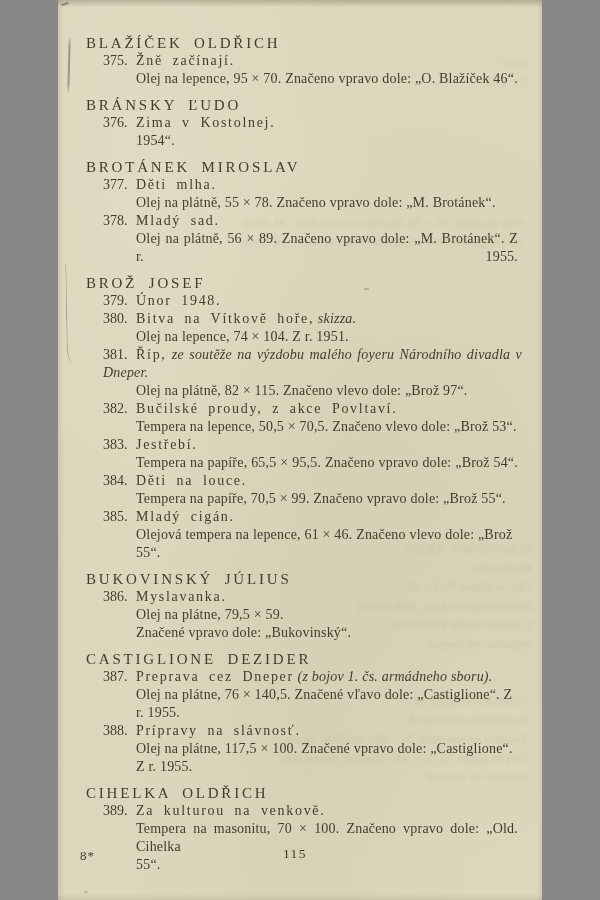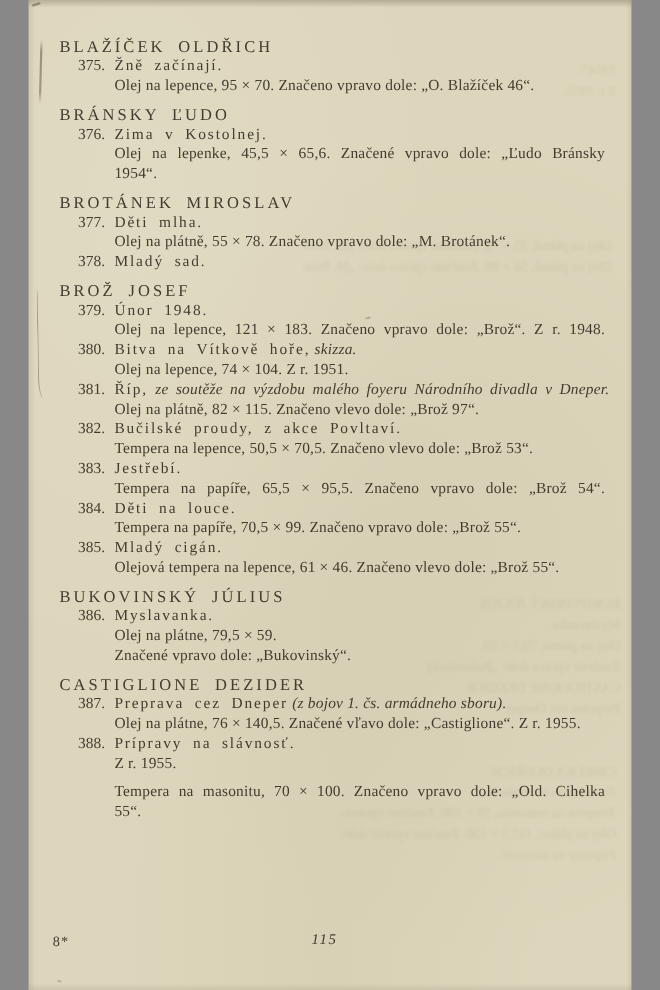--- a/index.html
+++ b/index.html
@@ -1,18 +1,18 @@
 <!DOCTYPE html>
 <html><head>
 <meta charset="utf-8">
 <style>
   html,body { margin:0; padding:0; background:#888; }
   .page {
     position: relative;
-    width: 548px;
+    width: 484px;
     height: 900px;
     margin: 0 auto;
     overflow: hidden;
     background-color: #ddd6bc;
     background-image:
       radial-gradient(ellipse at 18% 20%, rgba(255,255,250,0.10), transparent 45%),
       radial-gradient(ellipse at 75% 55%, rgba(125,115,82,0.06), transparent 55%),
       radial-gradient(ellipse at 50% 95%, rgba(125,115,82,0.05), transparent 50%),
       linear-gradient(to bottom, rgba(110,102,78,0.38), rgba(110,102,78,0) 7px),
       linear-gradient(to top, rgba(110,102,78,0.14), rgba(110,102,78,0) 6px),
@@ -49,21 +49,21 @@
     letter-spacing: 0.2px;
     font-family: Liberation Serif, serif;
   }
   .j { text-align: justify; text-align-last: justify; text-justify: inter-word; }
   .footer-sig {
     position:absolute; left:22px; top:848px;
     font-size: 13px; letter-spacing: 1px;
   }
   .footer-page {
     position:absolute; left:0; right:10px; top:846px;
-    text-align:center; font-style:italic;
+    text-align:center; 
     font-size: 13.5px; letter-spacing: 1.5px;
   }
   
   .ghost {
     position:absolute;
     transform: scaleX(-1);
     filter: blur(1.6px);
     opacity: 0.12;
     color: #5f6b4a;
     font-size: 12.5px;
@@ -130,35 +130,34 @@
 
     <div class="section">
       <div class="artist">BLAŽÍČEK OLDŘICH</div>
       <div class="el"><span class="num">375.</span><span class="t-spaced">Žně začínají.</span><span class="t-plain"></span></div>
       <div class="dt">Olej na lepence, 95 × 70. Značeno vpravo dole: „O. Blažíček 46“.</div>
     </div>
 
     <div class="section">
       <div class="artist">BRÁNSKY ĽUDO</div>
       <div class="el"><span class="num">376.</span><span class="t-spaced">Zima v Kostolnej.</span><span class="t-plain"></span></div>
-      <div class="dt j">Olej na lepenke, 45,5 × 65,6. Značené vpravo dole: „Ľudo Bránsky</div>
       <div class="dt">1954“.</div>
     </div>
 
     <div class="section">
       <div class="artist">BROTÁNEK MIROSLAV</div>
       <div class="el"><span class="num">377.</span><span class="t-spaced">Děti mlha.</span><span class="t-plain"></span></div>
       <div class="dt">Olej na plátně, 55 × 78. Značeno vpravo dole: „M. Brotánek“.</div>
       <div class="el"><span class="num">378.</span><span class="t-spaced">Mladý sad.</span><span class="t-plain"></span></div>
+      <div class="dt j">Olej na plátně, 56 × 89. Značeno vpravo dole: „M. Brotánek“. Z r. 1955.</div>
     </div>
 
     <div class="section">
       <div class="artist">BROŽ JOSEF</div>
       <div class="el"><span class="num">379.</span><span class="t-spaced">Únor 1948.</span><span class="t-plain"></span></div>
-      <div class="dt j">Olej na lepence, 121 × 183. Značeno vpravo dole: „Brož“. Z r. 1948.</div>
       <div class="el"><span class="num">380.</span><span class="t-spaced">Bitva na Vítkově hoře,</span><span class="t-plain"> skizza.</span></div>
       <div class="dt">Olej na lepence, 74 × 104. Z r. 1951.</div>
       <div class="el j"><span class="num">381.</span><span class="t-spaced">Říp,</span><span class="t-plain"> ze soutěže na výzdobu malého foyeru Národního divadla v Dneper.</span></div>
       <div class="dt">Olej na plátně, 82 × 115. Značeno vlevo dole: „Brož 97“.</div>
       <div class="el"><span class="num">382.</span><span class="t-spaced">Bučilské proudy, z akce Povltaví.</span><span class="t-plain"></span></div>
       <div class="dt">Tempera na lepence, 50,5 × 70,5. Značeno vlevo dole: „Brož 53“.</div>
       <div class="el"><span class="num">383.</span><span class="t-spaced">Jestřebí.</span><span class="t-plain"></span></div>
       <div class="dt j">Tempera na papíře, 65,5 × 95,5. Značeno vpravo dole: „Brož 54“.</div>
       <div class="el"><span class="num">384.</span><span class="t-spaced">Děti na louce.</span><span class="t-plain"></span></div>
       <div class="dt">Tempera na papíře, 70,5 × 99. Značeno vpravo dole: „Brož 55“.</div>
@@ -171,24 +170,27 @@
       <div class="el"><span class="num">386.</span><span class="t-spaced">Myslavanka.</span><span class="t-plain"></span></div>
       <div class="dt">Olej na plátne, 79,5 × 59.</div>
       <div class="dt">Značené vpravo dole: „Bukovinský“.</div>
     </div>
 
     <div class="section">
       <div class="artist">CASTIGLIONE DEZIDER</div>
       <div class="el"><span class="num">387.</span><span class="t-spaced">Preprava cez Dneper</span><span class="t-plain"> (z bojov 1. čs. armádneho sboru).</span></div>
       <div class="dt">Olej na plátne, 76 × 140,5. Značené vľavo dole: „Castiglione“. Z r. 1955.</div>
       <div class="el"><span class="num">388.</span><span class="t-spaced">Prípravy na slávnosť.</span><span class="t-plain"></span></div>
+      <div class="dt">Olej na plátne, 117,5 × 100. Značené vpravo dole: „Castiglione“.</div>
       <div class="dt">Z r. 1955.</div>
     </div>
 
     <div class="section">
+      <div class="artist">CIHELKA OLDŘICH</div>
+      <div class="el"><span class="num">389.</span><span class="t-spaced">Za kulturou na venkově.</span><span class="t-plain"></span></div>
       <div class="dt j">Tempera na masonitu, 70 × 100. Značeno vpravo dole: „Old. Cihelka</div>
       <div class="dt">55“.</div>
     </div>
 
   </div>
 
   <div class="footer-sig">8*</div>
   <div class="footer-page">115</div>
 
 </div>

